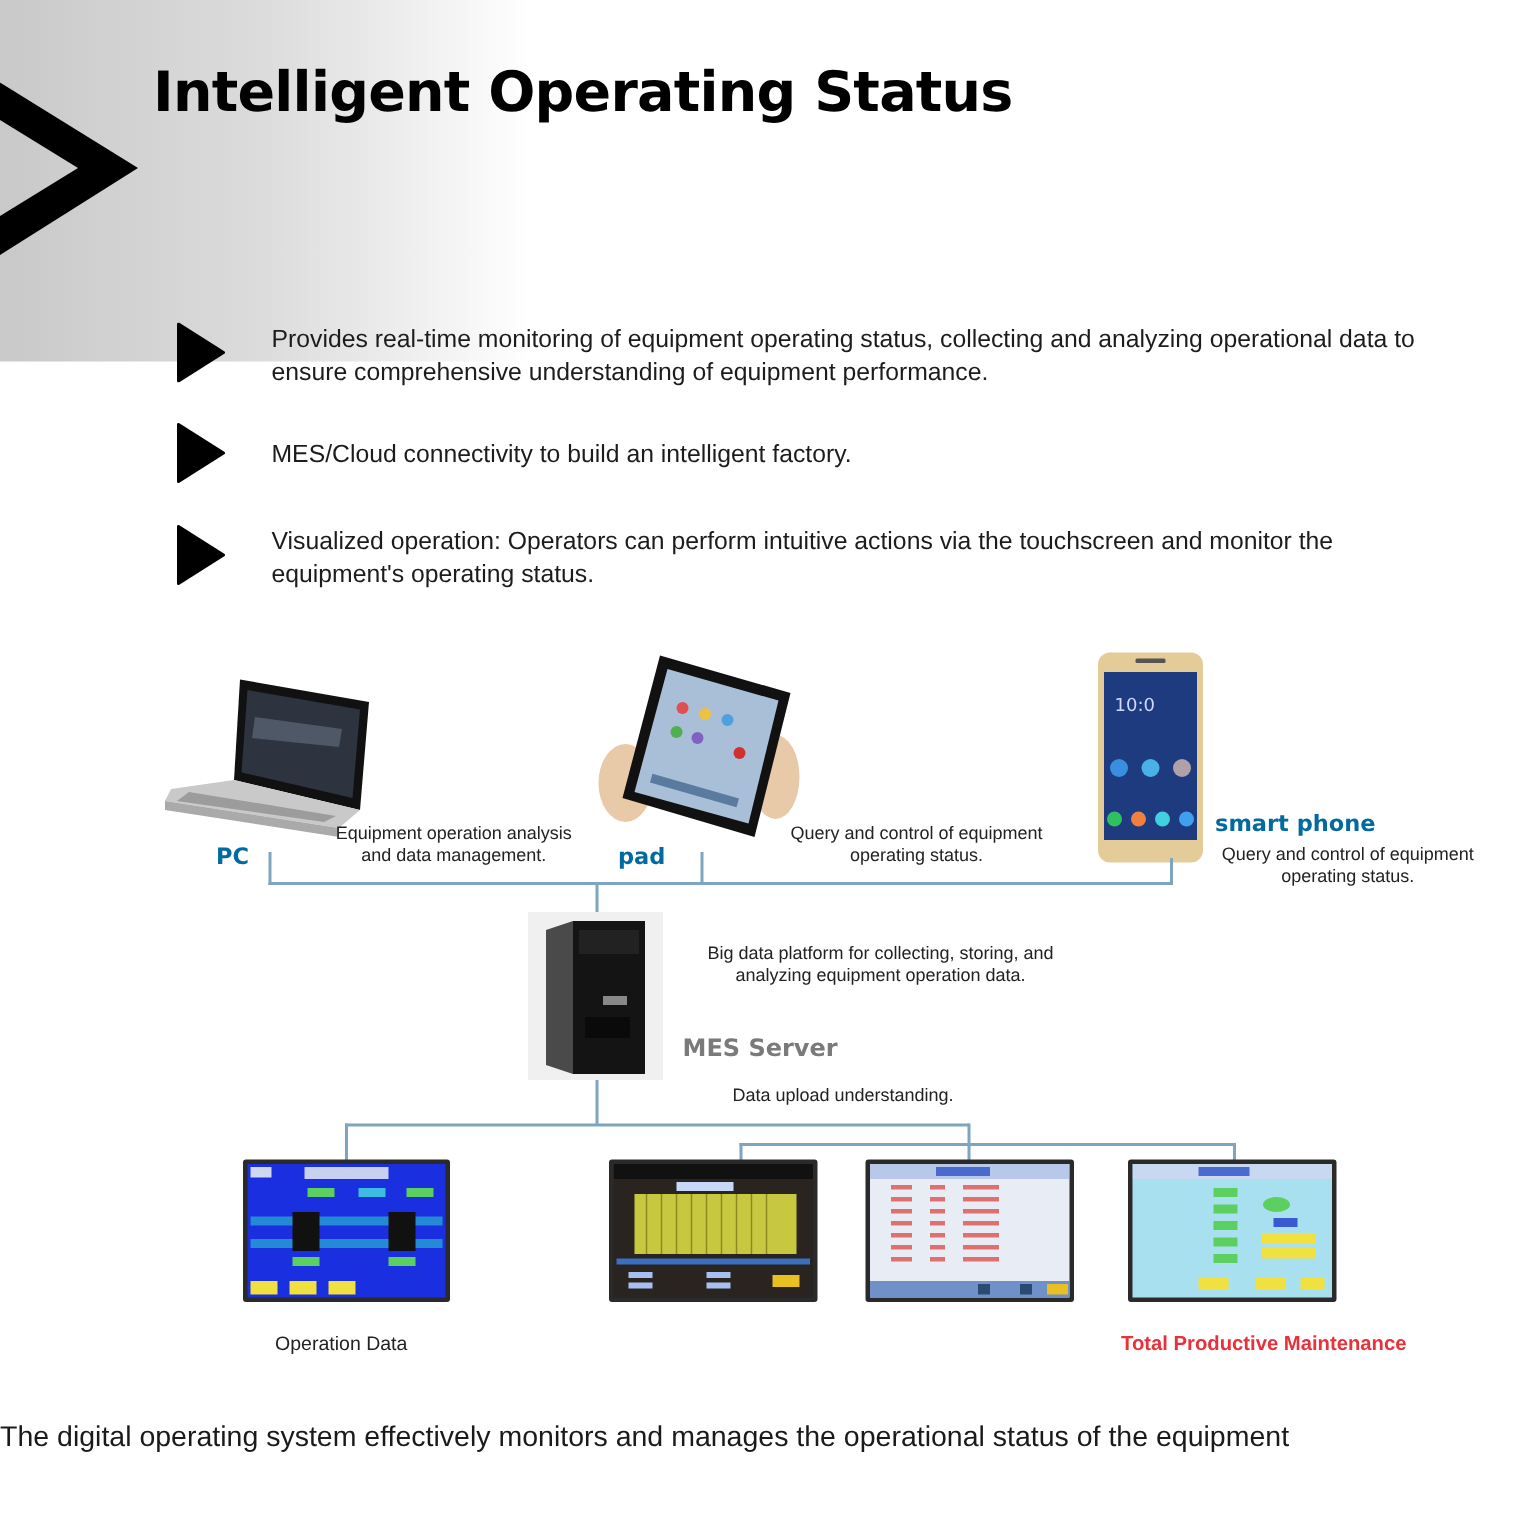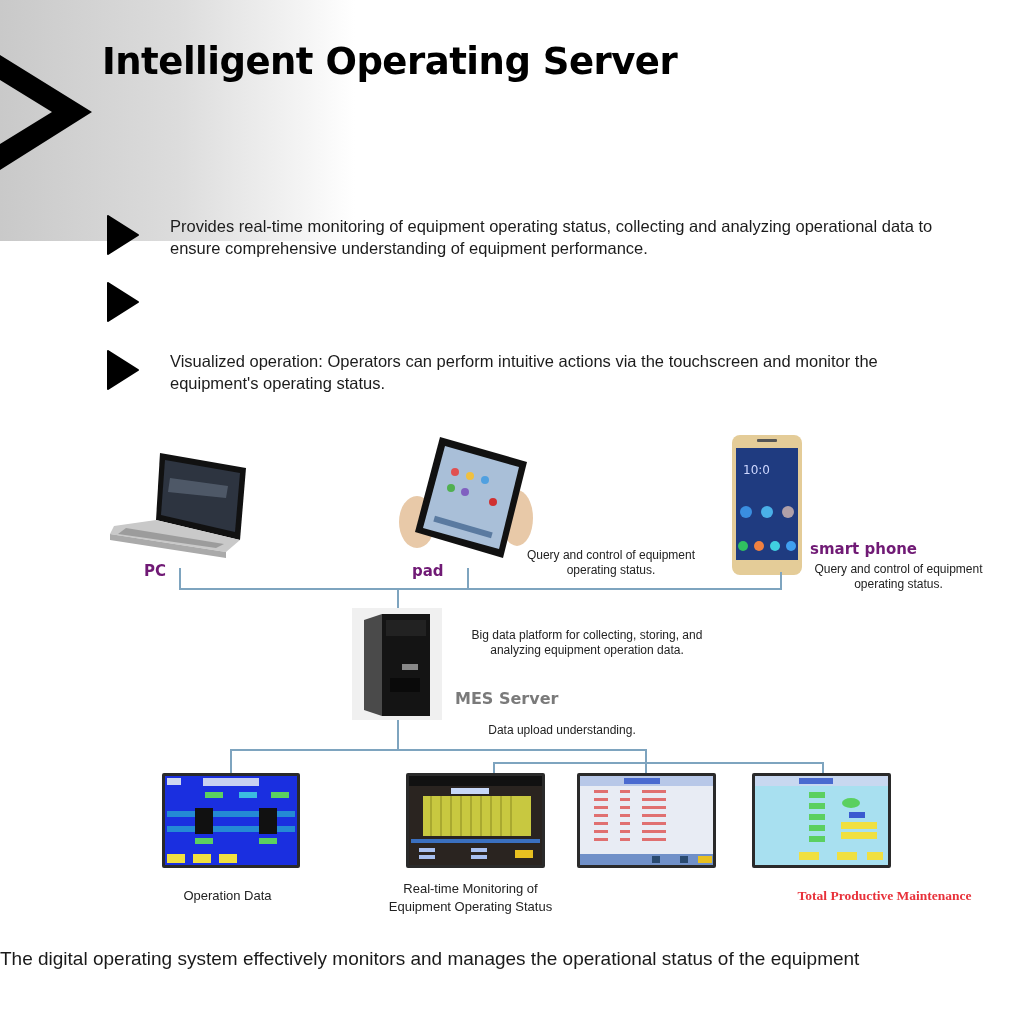--- a/index.html
+++ b/index.html
@@ -11,84 +11,86 @@
     background: linear-gradient(90deg, #c9c9c9 0%, #dcdcdc 50%, #f4f4f4 85%, #ffffff 100%);
   }
   .hero-chevron { position: absolute; left: 0; top: 55px; width: 95px; height: 115px; }
 
   .title {
     position: absolute; left: 102px; top: 40px;
     font-family: "DejaVu Sans", sans-serif; font-weight: bold;
     font-size: 37px; letter-spacing: -0.5px; color: #000;
   }
 
-  .bullet { position: absolute; left: 107px; width: 830px; }
+  .bullet { position: absolute; left: 118px; width: 830px; }
   .bullet .tri { position: absolute; left: 0; top: 0; width: 32px; height: 40px; }
   .bullet .txt {
     position: absolute; left: 63px; top: 0; width: 770px;
     font-family: "Liberation Sans", sans-serif; font-size: 16.5px; line-height: 22px; color: #1c1c1c;
   }
 
   .diagram { position: absolute; left: 0; top: 420px; width: 1024px; height: 520px; }
   .line { position: absolute; background: #7ea4bf; }
 
   .device-label {
     position: absolute; font-family: "DejaVu Sans", sans-serif; font-weight: bold;
-    color: #701a75; font-size: 15px;
+    color: #0369a1; font-size: 15px;
   }
   .desc { position: absolute; font-size: 12px; line-height: 15px; color: #222; text-align: center; }
   .desc.left { text-align: center; }
 
   .screen { position: absolute; border: 3px solid #2a2a2a; border-radius: 2px; overflow: hidden; }
   .caption { position: absolute; font-size: 13px; line-height: 18px; color: #222; text-align: center; }
   .caption.red { color: #e8313a; font-weight: bold; font-size: 13.5px; }
 
   .footer {
     position: absolute; left: 0; width: 1024px; top: 948px; text-align: left;
     font-size: 19px; color: #1a1a1a;
   }
 </style>
 </head>
 <body>
 
 <div class="hero-bg"></div>
 <svg class="hero-chevron" viewBox="0 0 95 115">
   <polygon points="0,0 0,25 52,57 0,89 0,115 92,57" fill="#000"></polygon>
 </svg>
-<div class="title">Intelligent Operating Server</div>
+<div class="title">Intelligent Operating Status</div>
 
 <div class="bullet" style="top:215px;height:44px;">
   <svg class="tri" viewBox="0 0 32 40">
       <polygon points="1,1 1,39 31,20" fill="#000" stroke="#000" stroke-linejoin="round" stroke-width="2"></polygon>
     </svg>
   <div class="txt" style="top:0">Provides real-time monitoring of equipment operating status, collecting and analyzing operational data to ensure comprehensive understanding of equipment performance.</div>
 </div>
 <div class="bullet" style="top:282px;height:40px;">
   <svg class="tri" viewBox="0 0 32 40">
       <polygon points="1,1 1,39 31,20" fill="#000" stroke="#000" stroke-linejoin="round" stroke-width="2"></polygon>
     </svg>
+  <div class="txt" style="top:10px">MES/Cloud connectivity to build an intelligent factory.</div>
 </div>
 <div class="bullet" style="top:350px;height:44px;">
   <svg class="tri" viewBox="0 0 32 40">
       <polygon points="1,1 1,39 31,20" fill="#000" stroke="#000" stroke-linejoin="round" stroke-width="2"></polygon>
     </svg>
   <div class="txt" style="top:0">Visualized operation: Operators can perform intuitive actions via the touchscreen and monitor the equipment's operating status.</div>
 </div>
 
 <div class="diagram">
 
   <svg style="position:absolute;left:108px;top:28px;width:142px;height:112px;" viewBox="0 0 142 112">
     <polygon points="52,5 138,20 132,92 48,72" fill="#111"></polygon>
     <polygon points="57,12 132,25 127,84 53,67" fill="#2d3440"></polygon>
     <polygon points="62,30 120,38 118,50 60,44" fill="#5c6878" opacity="0.7"></polygon>
     <polygon points="48,72 132,92 118,104 2,86 6,78" fill="#c9c9c9"></polygon>
     <polygon points="18,80 116,96 108,100 10,86" fill="#9c9c9c"></polygon>
     <polygon points="2,86 118,104 118,110 2,92" fill="#aaa"></polygon>
   </svg>
   <div class="device-label" style="left:132px;top:142px;margin-left:12px;">PC</div>
+  <div class="desc" style="left:215px;top:128px;width:175px;">Equipment operation analysis and data management.</div>
 
   <svg style="position:absolute;left:395px;top:12px;width:140px;height:128px;" viewBox="0 0 140 128">
     <ellipse cx="22" cy="90" rx="18" ry="26" fill="#e8c9a8"></ellipse>
     <ellipse cx="122" cy="86" rx="16" ry="28" fill="#e8c9a8"></ellipse>
     <polygon points="45,5 132,30 108,126 20,100" fill="#111"></polygon>
     <polygon points="50,14 124,35 104,117 28,96" fill="#a9bfd8"></polygon>
     <circle cx="60" cy="40" r="4" fill="#e05050"></circle>
       <circle cx="75" cy="44" r="4" fill="#f0c040"></circle>
     <circle cx="90" cy="48" r="4" fill="#50a0e0"></circle>
       <circle cx="56" cy="56" r="4" fill="#50b050"></circle>
@@ -178,21 +180,20 @@
           <line x1="102" y1="20" x2="102" y2="60"></line>
       </g>
       <rect x="2" y="63" width="129" height="4" fill="#3a70c0"></rect>
       <rect x="10" y="72" width="16" height="4" fill="#a8c0f0"></rect>
         <rect x="10" y="79" width="16" height="4" fill="#a8c0f0"></rect>
       <rect x="62" y="72" width="16" height="4" fill="#a8c0f0"></rect>
         <rect x="62" y="79" width="16" height="4" fill="#a8c0f0"></rect>
       <rect x="106" y="74" width="18" height="8" fill="#e8c020"></rect>
     </svg>
   </div>
-  <div class="caption" style="left:378px;top:460px;width:185px;">Real-time Monitoring of Equipment Operating Status</div>
 
   <div class="screen" style="left:577px;top:353px;width:139px;height:95px;background:#e8ecf4;">
     <svg width="133" height="89" viewBox="0 0 133 89">
       <rect x="0" y="0" width="133" height="10" fill="#b8c8e8"></rect>
       <rect x="44" y="2" width="36" height="6" fill="#4a6ad0"></rect>
       <g fill="#e07070">
         <rect x="14" y="14" width="14" height="3"></rect>
           <rect x="40" y="14" width="10" height="3"></rect>
           <rect x="62" y="14" width="24" height="3"></rect>
         <rect x="14" y="22" width="14" height="3"></rect>
@@ -234,16 +235,16 @@
         <ellipse cx="96" cy="27" rx="9" ry="5"></ellipse>
       </g>
       <rect x="94" y="36" width="16" height="6" fill="#3a5ad0"></rect>
       <rect x="86" y="46" width="36" height="7" fill="#f0e040"></rect>
         <rect x="86" y="56" width="36" height="7" fill="#f0e040"></rect>
       <rect x="44" y="76" width="20" height="8" fill="#f0e040"></rect>
         <rect x="82" y="76" width="20" height="8" fill="#f0e040"></rect>
         <rect x="112" y="76" width="16" height="8" fill="#f0e040"></rect>
     </svg>
   </div>
-  <div class="caption red" style="left:772px;top:467px;width:225px;font-family:Liberation Serif, serif;">Total Productive Maintenance</div>
+  <div class="caption red" style="left:730px;top:467px;width:225px;">Total Productive Maintenance</div>
 </div>
 
 <div class="footer">The digital operating system effectively monitors and manages the operational status of the equipment</div>
 
 </body></html>

